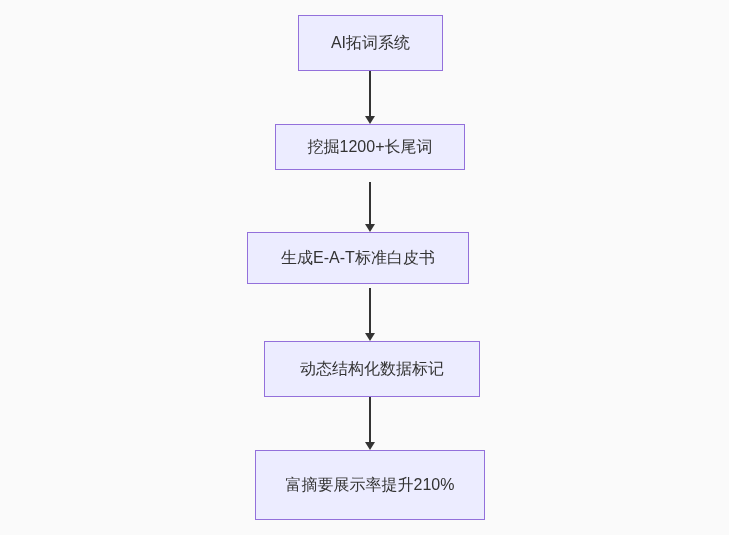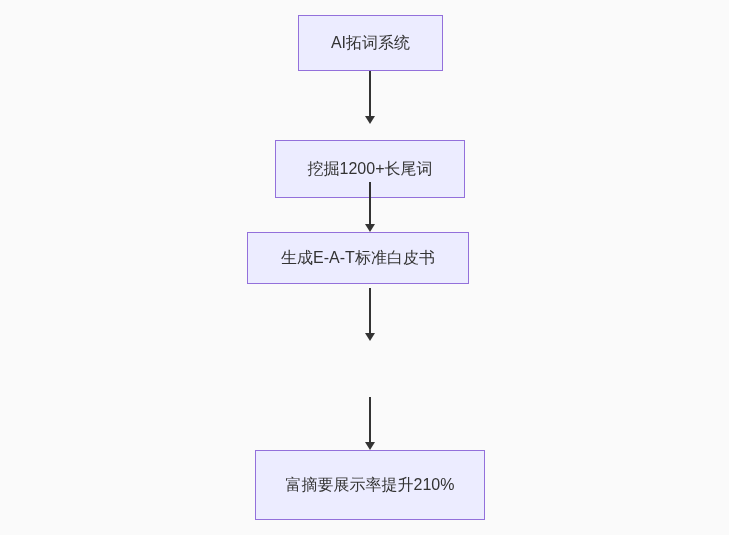--- a/index.html
+++ b/index.html
@@ -31,21 +31,21 @@
     border: 1px solid var(--node-border);
     color: var(--node-text);
     font-size: 16px;
     display: flex;
     align-items: center;
     justify-content: center;
     text-align: center;
     white-space: nowrap;
   }
   .n1 { left: 298px; top: 15px;  width: 145px; height: 56px; }
-  .n2 { left: 275px; top: 124px; width: 190px; height: 58px; margin-top: 16px; }
+  .n2 { left: 275px; top: 124px; width: 190px; height: 46px; }
   .n3 { left: 247px; top: 232px; width: 222px; height: 52px; }
   .n4 { left: 264px; top: 341px; width: 216px; height: 56px; }
   .n5 { left: 255px; top: 450px; width: 230px; height: 70px; }
 
   .arrow {
     position: absolute;
     left: 364px;
     width: 12px;
   }
   .a1 { top: 71px;  height: 53px; }
@@ -97,20 +97,23 @@
 
   <div class="node n3">
     <span>生成E-A-T标准白皮书</span>
   </div>
 
   <div class="arrow a3">
     <div class="line"></div>
     <div class="head"></div>
   </div>
 
+  <div class="node n4">
+    <span>动态结构化数据标记</span>
+  </div>
 
   <div class="arrow a4">
     <div class="line"></div>
     <div class="head"></div>
   </div>
 
   <div class="node n5">
     <span>富摘要展示率提升210%</span>
   </div>
 

